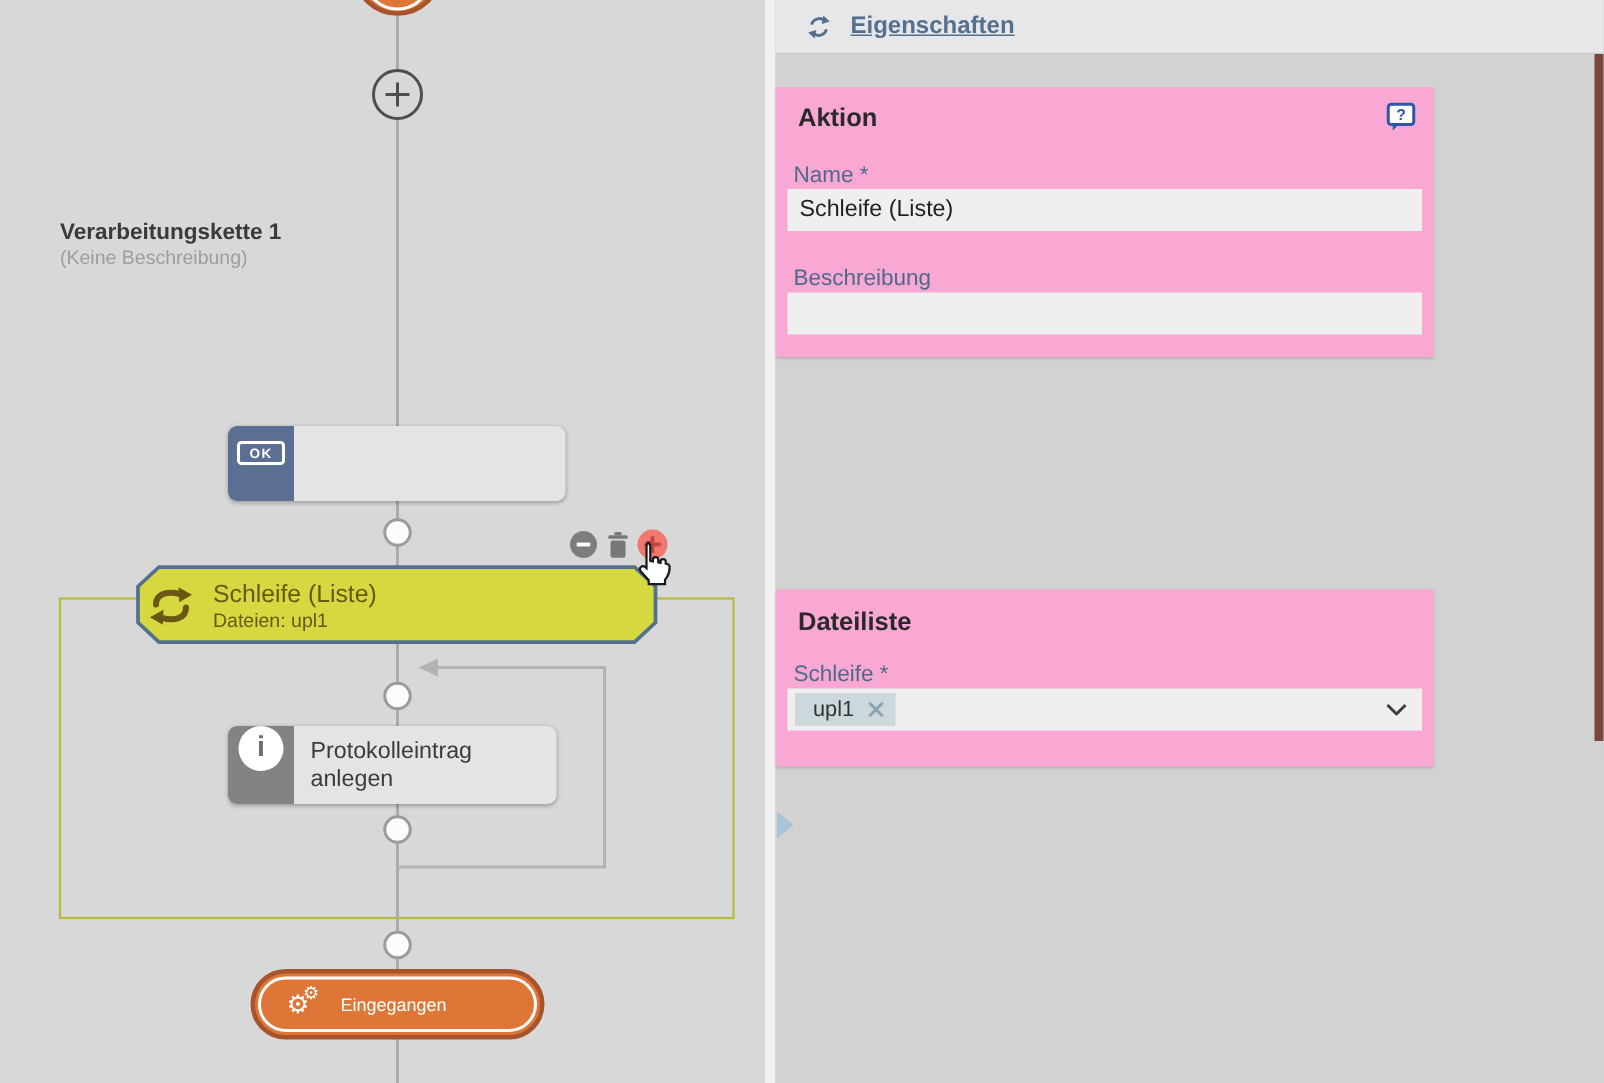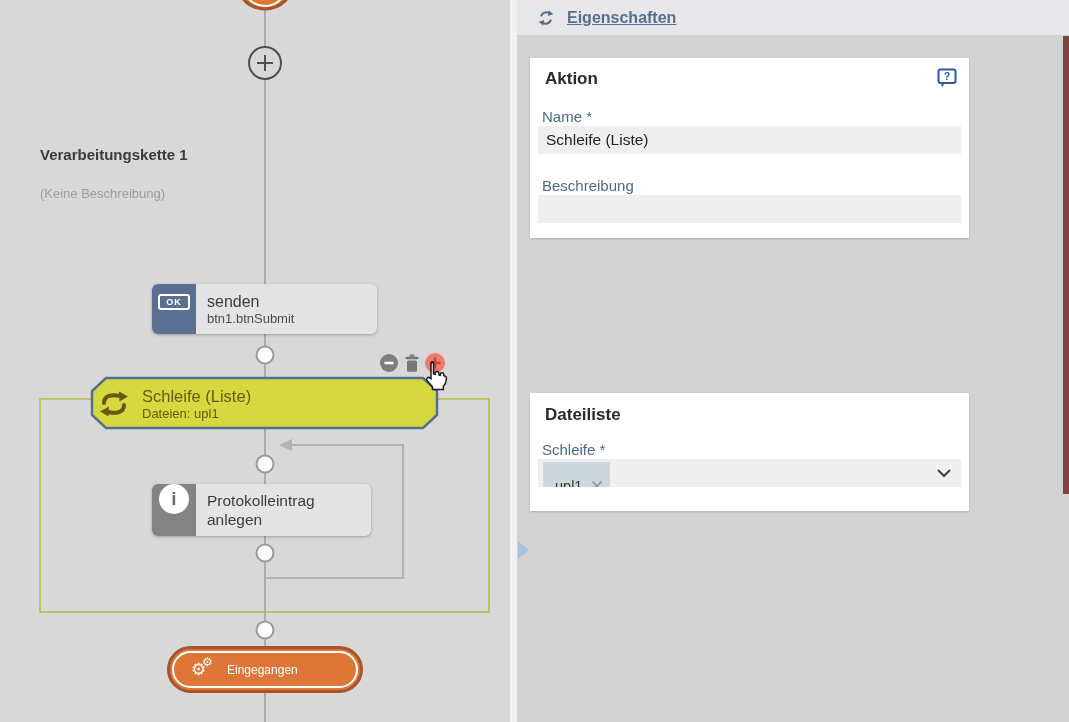--- a/index.html
+++ b/index.html
@@ -5,21 +5,21 @@
   html,body{margin:0;padding:0;}
   body{
     width:1069px;height:722px;position:relative;overflow:hidden;
     font-family:"Liberation Sans",sans-serif;background:#d8d8d8;
   }
   
   .canvas{position:absolute;left:0;top:0;width:510px;height:722px;background:#d8d8d8;}
   .edges{position:absolute;left:0;top:0;}
   .chain-label{position:absolute;left:40px;top:146px;width:214px;text-align:left;}
   .chain-title{font-size:15px;font-weight:700;color:#3a3a3a;}
-  .chain-sub{font-size:13px;color:#9d9d9d;margin-top:23px;}
+  .chain-sub{font-size:13px;color:#9d9d9d;margin-top:1px;}
   .flow-node{
     position:absolute;display:flex;align-items:stretch;background:#e4e4e4;
     border-radius:6px;box-shadow:0 1px 3px rgba(0,0,0,.28);
   }
   .node-iconblock{
     width:44px;flex:0 0 44px;border-radius:6px 0 0 6px;
     display:flex;align-items:flex-start;justify-content:center;
   }
   .node-body{display:flex;flex-direction:column;justify-content:center;padding:0 14px 0 11px;}
   .node-title{font-size:16px;color:#3c3c3c;line-height:19px;}
@@ -65,37 +65,37 @@
   .divider{position:absolute;left:510px;top:0;width:7px;height:722px;background:#f1f1f1;}
   
   .panel{position:absolute;left:517px;top:0;width:552px;height:722px;background:#d2d2d2;}
   .panel-header{
     position:absolute;left:0;top:0;width:100%;height:36px;background:#e7e7e9;
     border-bottom:1px solid #cfcfcf;display:flex;align-items:center;box-sizing:border-box;
   }
   .panel-header .refresh{margin-left:20px;}
   .panel-title{color:#54708f;font-size:16px;font-weight:700;margin-left:12px;text-decoration:underline;}
   .card{
-    position:absolute;left:13px;width:439px;background:#ffffff;
+    position:absolute;left:0;width:439px;background:#f9a8d4;
     box-shadow:0 1px 2px rgba(0,0,0,.18);
   }
   .card-aktion{top:58px;height:180px;}
   .card-art{top:258px;height:112px;}
   .card-datei{top:393px;height:118px;}
   .card h2{position:absolute;left:15px;margin:0;font-size:17px;font-weight:700;color:#2a2a2a;}
   .field-label{position:absolute;left:12px;font-size:15px;color:#4e6a8b;}
   .field{
     position:absolute;left:8px;right:8px;height:28px;background:#efefef;
     font-size:15.5px;color:#222;line-height:28px;padding:0 8px;box-sizing:border-box;
     white-space:nowrap;overflow:hidden;
   }
   .select .chevron{position:absolute;right:10px;top:10px;}
   .chip{
     display:inline-flex;align-items:center;height:22px;margin-top:3px;
-    background:#ccd8dc;padding:13px 7px 0 12px;gap:9px;font-size:14.5px;color:#333;line-height:22px;
+    background:#ccd8dc;padding:0 7px 0 12px;gap:9px;font-size:14.5px;color:#333;line-height:22px;
   }
   .help-btn{position:absolute;right:12px;top:10px;cursor:pointer;}
   .collapse-handle{
     position:absolute;left:1px;top:541px;width:0;height:0;cursor:pointer;
     border-top:9px solid transparent;border-bottom:9px solid transparent;border-left:11px solid #a9c3d9;
   }
   .scroll-thumb{position:absolute;right:0;top:36px;width:6px;height:458px;background:#7a463e;}
 </style>
 </head>
 <body>
@@ -133,24 +133,20 @@
   </svg>
 
   <div class="chain-label">
     <div class="chain-title">Verarbeitungskette 1</div>
     <div class="chain-sub">(Keine Beschreibung)</div>
   </div>
 
   <div class="flow-node senden-node">
     <div class="node-iconblock">
       <span class="ok-glyph">OK</span>
-    </div>
-    <div class="node-body">
-      <span class="node-title">senden</span>
-      <span class="node-sub">btn1.btnSubmit</span>
     </div>
   </div>
 
   <div class="node-toolbar">
     <svg class="tb-btn" viewBox="0 0 22 22">
       <circle cx="11" cy="11" r="9" fill="#7d7d7d"></circle>
       <rect x="6.5" y="9.7" width="9" height="2.6" fill="#fff"></rect>
     </svg>
     <svg class="tb-btn" viewBox="0 0 22 22">
       <g fill="#787878">

